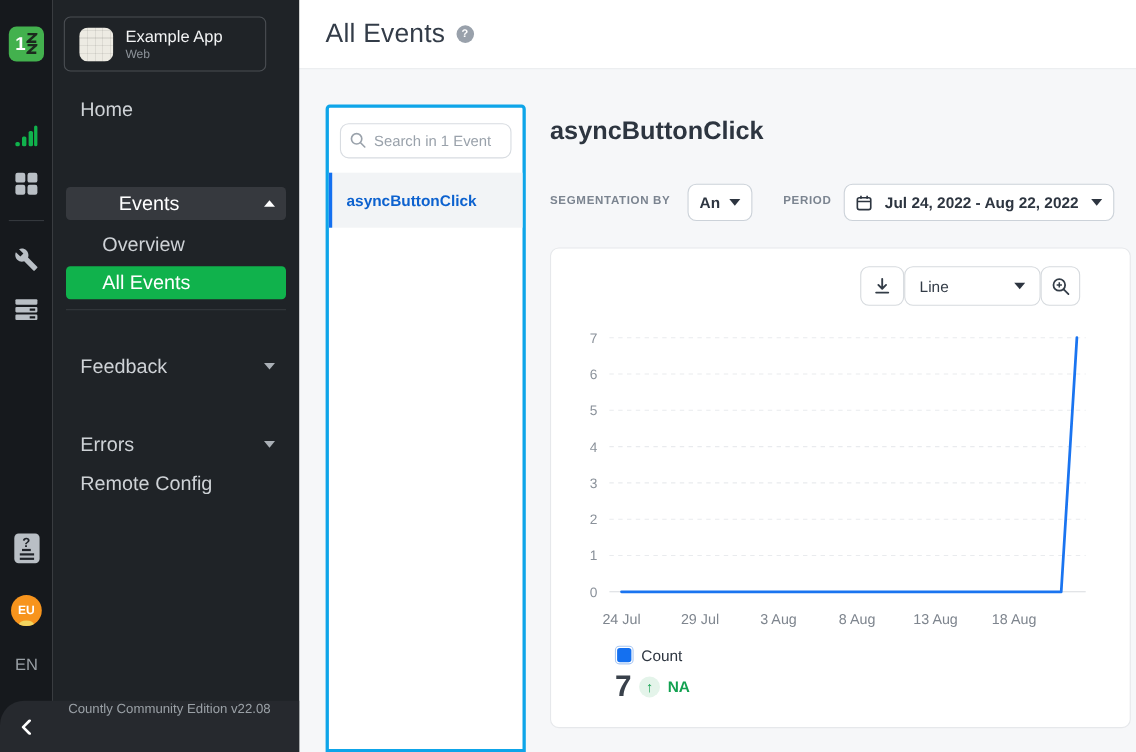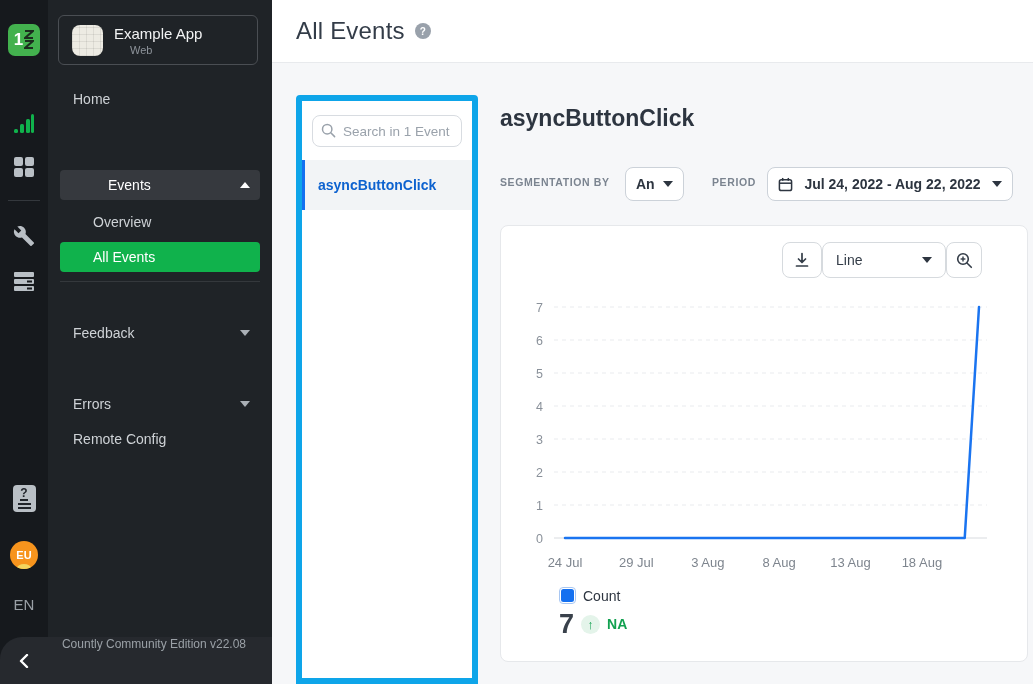--- a/index.html
+++ b/index.html
@@ -15,28 +15,28 @@
   .rail-divider { position:absolute; left:8px; width:32px; height:1px; background:#34383d; }
   .doc-help { width:23px; height:27px; background:#b9bfc5; border-radius:4px; display:flex; flex-direction:column; align-items:center; padding-top:2px; }
   .doc-help .q { font-size:12px; font-weight:bold; color:#20242a; line-height:12px; border-bottom:2px solid #20242a; }
   .doc-help .ln { width:13px; height:2px; background:#20242a; margin-top:2px; }
   .avatar { width:28px; height:28px; border-radius:50%; background:#f7941d; color:#fff; font-size:11px; font-weight:bold; display:flex; align-items:center; justify-content:center; position:relative; overflow:hidden; }
   .avatar::after { content:""; position:absolute; bottom:-3px; left:7px; width:14px; height:8px; background:#f3d55f; border-radius:50%; }
   .lang { color:#9aa0a6; font-size:15px; }
 
   
   .sidebar { position:absolute; left:48px; top:0; width:224px; height:684px; background:#1f2327; z-index:2; }
-  .app-card { position:absolute; left:10px; top:15px; width:200px; height:50px; border:1px solid #4a4e53; border-radius:6px; display:flex; align-items:center; padding-left:13px; cursor:pointer; }
+  .app-card { position:absolute; left:10px; top:15px; width:184px; height:50px; border:1px solid #4a4e53; border-radius:6px; display:flex; align-items:center; padding-left:13px; cursor:pointer; }
   .app-icon { width:31px; height:31px; border-radius:8px; background:#edebe3;
     background-image:repeating-linear-gradient(0deg, rgba(0,0,0,0.07) 0 1px, transparent 1px 7px),
                      repeating-linear-gradient(90deg, rgba(0,0,0,0.07) 0 1px, transparent 1px 7px); }
   .app-meta { margin-left:11px; }
   .app-name { color:#f2f3f4; font-size:15px; line-height:17px; }
-  .app-type { color:#8d939a; font-size:11px; margin-top:2px;margin-left:16px; }
-  .menu-row { position:absolute; left:12px; width:200px; height:30px; display:flex; align-items:center; padding:0 10px 0 13px; color:#ced2d6; font-size:14px; border-radius:4px; cursor:pointer;justify-content:flex-end; }
+  .app-type { color:#8d939a; font-size:11px; margin-top:2px; }
+  .menu-row { position:absolute; left:12px; width:200px; height:30px; display:flex; align-items:center; padding:0 10px 0 13px; color:#ced2d6; font-size:18px; border-radius:4px; cursor:pointer;justify-content:flex-end; }
   .menu-row .grow { flex:1; }
   .chev { width:0; height:0; border-left:5px solid transparent; border-right:5px solid transparent; border-top:6px solid #aab0b6; }
   .chev.up { border-top:none; border-bottom:6px solid #fff; }
   .menu-row.open { background:#36393e; color:#fff;padding-left:48px; }
   .menu-sub { padding-left:33px; }
   .menu-row.active-green { background:#10b24c; color:#fff; }
   .side-divider { position:absolute; left:12px; width:200px; height:1px; background:#34383c; }
 
   
   .bottom-bar { position:absolute; left:0; top:637px; width:272px; height:47px; background:#26292e; border-top-left-radius:22px; z-index:4; display:flex; align-items:flex-start; }
@@ -44,21 +44,21 @@
   .footer-text { flex:1; text-align:center; color:#9aa0a6; font-size:12px; padding-right:12px; }
 
   
   .topbar { position:absolute; left:272px; top:0; width:761px; height:63px; background:#fff; border-bottom:1px solid #e8eaed; z-index:1; display:flex; align-items:center; }
   .page-title { margin-left:24px; font-size:24px; font-weight:500; color:#333c48; letter-spacing:.2px; }
   .help-badge { margin-left:10px; width:16px; height:16px; border-radius:50%; background:#99a1ab; color:#fff; font-size:10px; font-weight:bold; display:flex; align-items:center; justify-content:center; cursor:pointer; }
 
   
   .content { position:absolute; left:272px; top:63px; width:761px; height:621px; background:#f6f7f9; }
 
-  .event-list-card { position:absolute; left:24px; top:32px; width:182px; height:589px; background:#fff; border:6px solid #0ea5e9; border-radius:4px 4px 0 0; }
+  .event-list-card { position:absolute; left:24px; top:32px; width:182px; height:589px; background:#fff; border:3px solid #0ea5e9; border-radius:4px 4px 0 0; }
   .search-wrap { position:relative; margin:14px 10px 13px 10px; }
   .search-input { width:100%; height:32px; border:1px solid #d8dce1; border-radius:8px; padding:0 8px 0 30px; font-size:13.5px; color:#333c48; outline:none; font-family:"Liberation Sans", sans-serif; }
   .search-input::placeholder { color:#9aa2ab; }
   .search-ic { position:absolute; left:9px; top:8px; }
   .event-item { position:relative; height:50px; background:#f2f4f6; border-left:3px solid #1470f0; display:flex; align-items:center; padding-left:13px; font-size:14px; font-weight:bold; color:#0d62cf; cursor:pointer; }
 
   .detail { position:absolute; left:228px; top:0; width:533px; height:621px; }
   .detail-title { position:absolute; left:0; top:42px; font-size:23px; font-weight:bold; color:#2d3540; }
   .ctrl-label { position:absolute; top:113px; font-size:10.5px; font-weight:bold; letter-spacing:.6px; color:#7b8490; }
   .select-box { position:absolute; top:104px; height:31px; background:#fff; border:1px solid #ccd2d9; border-radius:8px; display:flex; align-items:center; padding:16px 10px; font-size:14px; font-weight:bold; color:#2d3540; cursor:pointer; gap:8px; }

